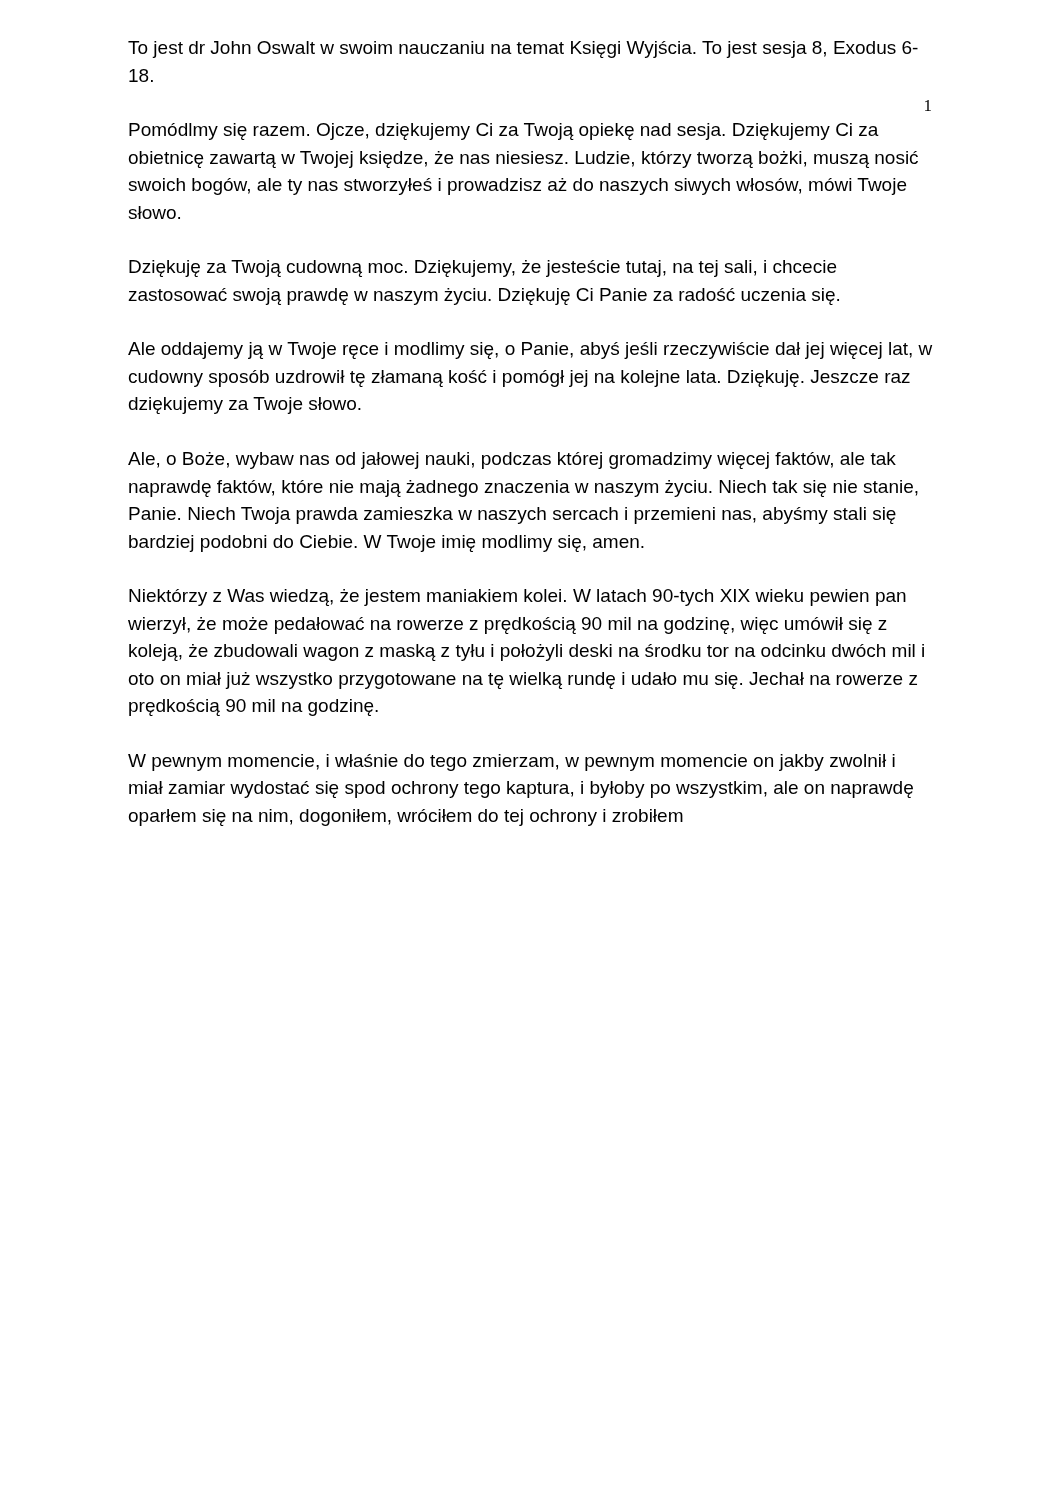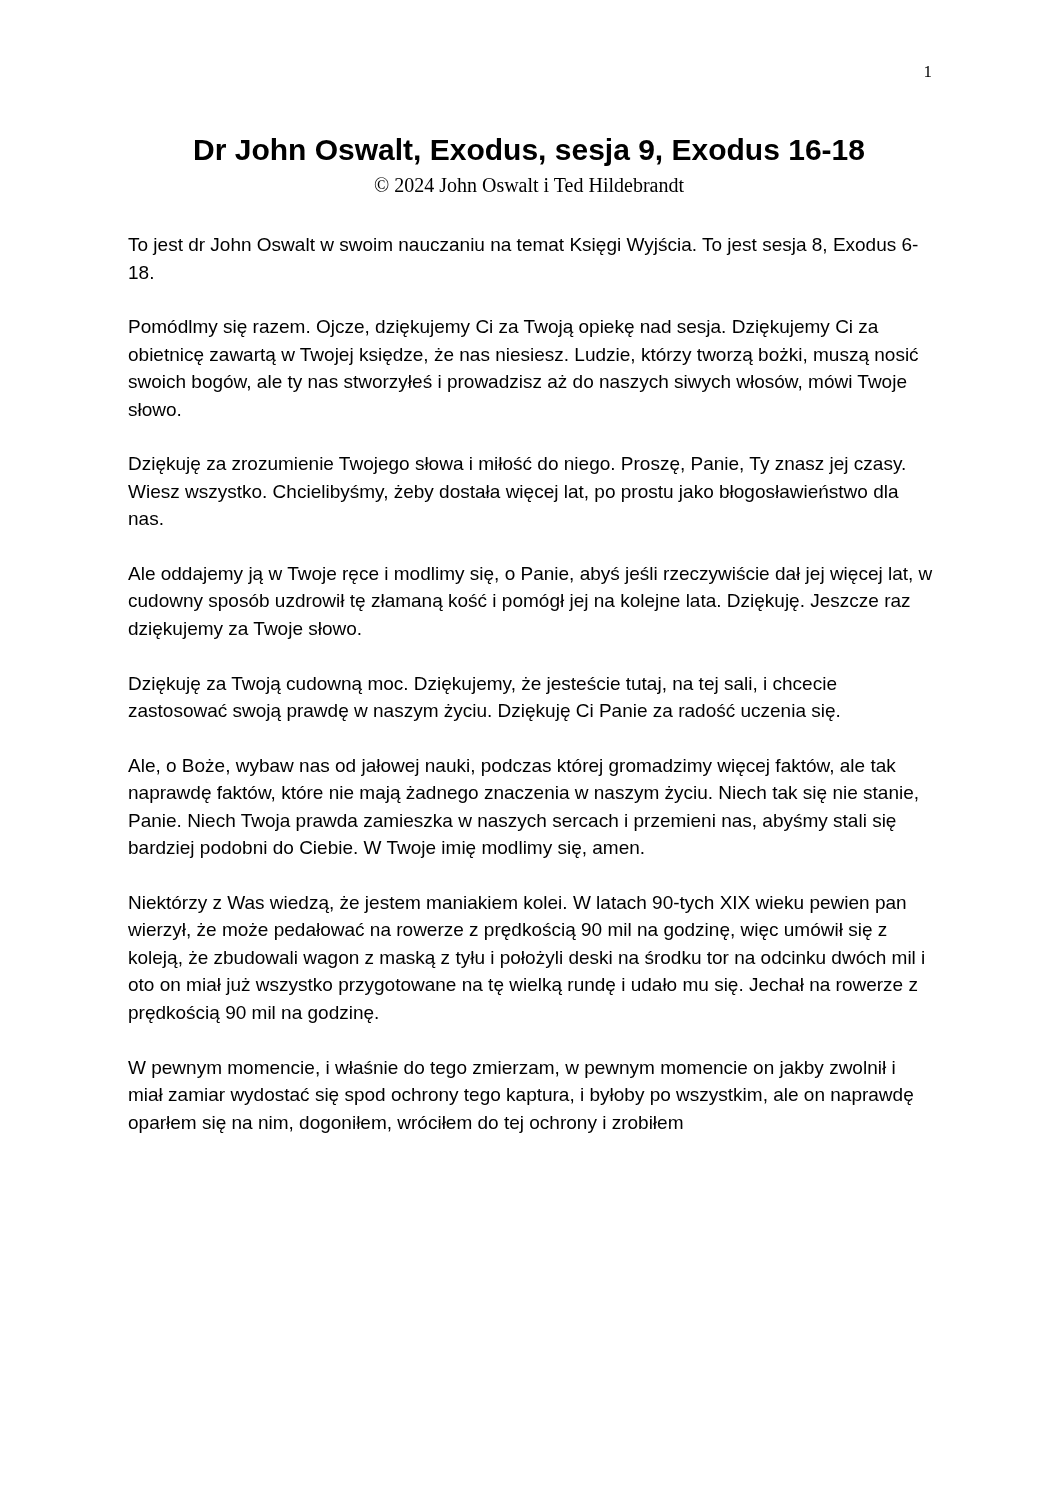--- a/index.html
+++ b/index.html
@@ -53,28 +53,23 @@
     color: #000000;
     text-align: left;
   }
 </style>
 </head>
 <body>
 
 <div class="page">
   <div class="page-number">1</div>
 
-  <div class="header-block">
-    <h1 class="title">Dr John Oswalt, Exodus, sesja 9, Exodus 16-18</h1>
-    <div class="subtitle">© 2024 John Oswalt i Ted Hildebrandt</div>
-  </div>
 
   <div class="body-text">
     <p>To jest dr John Oswalt w swoim nauczaniu na temat Księgi Wyjścia. To jest sesja 8, Exodus 6-18.</p>
     <p>Pomódlmy się razem. Ojcze, dziękujemy Ci za Twoją opiekę nad sesja. Dziękujemy Ci za obietnicę zawartą w Twojej księdze, że nas niesiesz. Ludzie, którzy tworzą bożki, muszą nosić swoich bogów, ale ty nas stworzyłeś i prowadzisz aż do naszych siwych włosów, mówi Twoje słowo.</p>
-    <p>Dziękuję za zrozumienie Twojego słowa i miłość do niego. Proszę, Panie, Ty znasz jej czasy. Wiesz wszystko. Chcielibyśmy, żeby dostała więcej lat, po prostu jako błogosławieństwo dla nas.</p>
+    <p>Dziękuję za Twoją cudowną moc. Dziękujemy, że jesteście tutaj, na tej sali, i chcecie zastosować swoją prawdę w naszym życiu. Dziękuję Ci Panie za radość uczenia się.</p>
     <p>Ale oddajemy ją w Twoje ręce i modlimy się, o Panie, abyś jeśli rzeczywiście dał jej więcej lat, w cudowny sposób uzdrowił tę złamaną kość i pomógł jej na kolejne lata. Dziękuję. Jeszcze raz dziękujemy za Twoje słowo.</p>
-    <p>Dziękuję za Twoją cudowną moc. Dziękujemy, że jesteście tutaj, na tej sali, i chcecie zastosować swoją prawdę w naszym życiu. Dziękuję Ci Panie za radość uczenia się.</p>
     <p>Ale, o Boże, wybaw nas od jałowej nauki, podczas której gromadzimy więcej faktów, ale tak naprawdę faktów, które nie mają żadnego znaczenia w naszym życiu. Niech tak się nie stanie, Panie. Niech Twoja prawda zamieszka w naszych sercach i przemieni nas, abyśmy stali się bardziej podobni do Ciebie. W Twoje imię modlimy się, amen.</p>
     <p>Niektórzy z Was wiedzą, że jestem maniakiem kolei. W latach 90-tych XIX wieku pewien pan wierzył, że może pedałować na rowerze z prędkością 90 mil na godzinę, więc umówił się z koleją, że zbudowali wagon z maską z tyłu i położyli deski na środku tor na odcinku dwóch mil i oto on miał już wszystko przygotowane na tę wielką rundę i udało mu się. Jechał na rowerze z prędkością 90 mil na godzinę.</p>
     <p>W pewnym momencie, i właśnie do tego zmierzam, w pewnym momencie on jakby zwolnił i miał zamiar wydostać się spod ochrony tego kaptura, i byłoby po wszystkim, ale on naprawdę oparłem się na nim, dogoniłem, wróciłem do tej ochrony i zrobiłem</p>
   </div>
 </div>
 
 </body></html>

